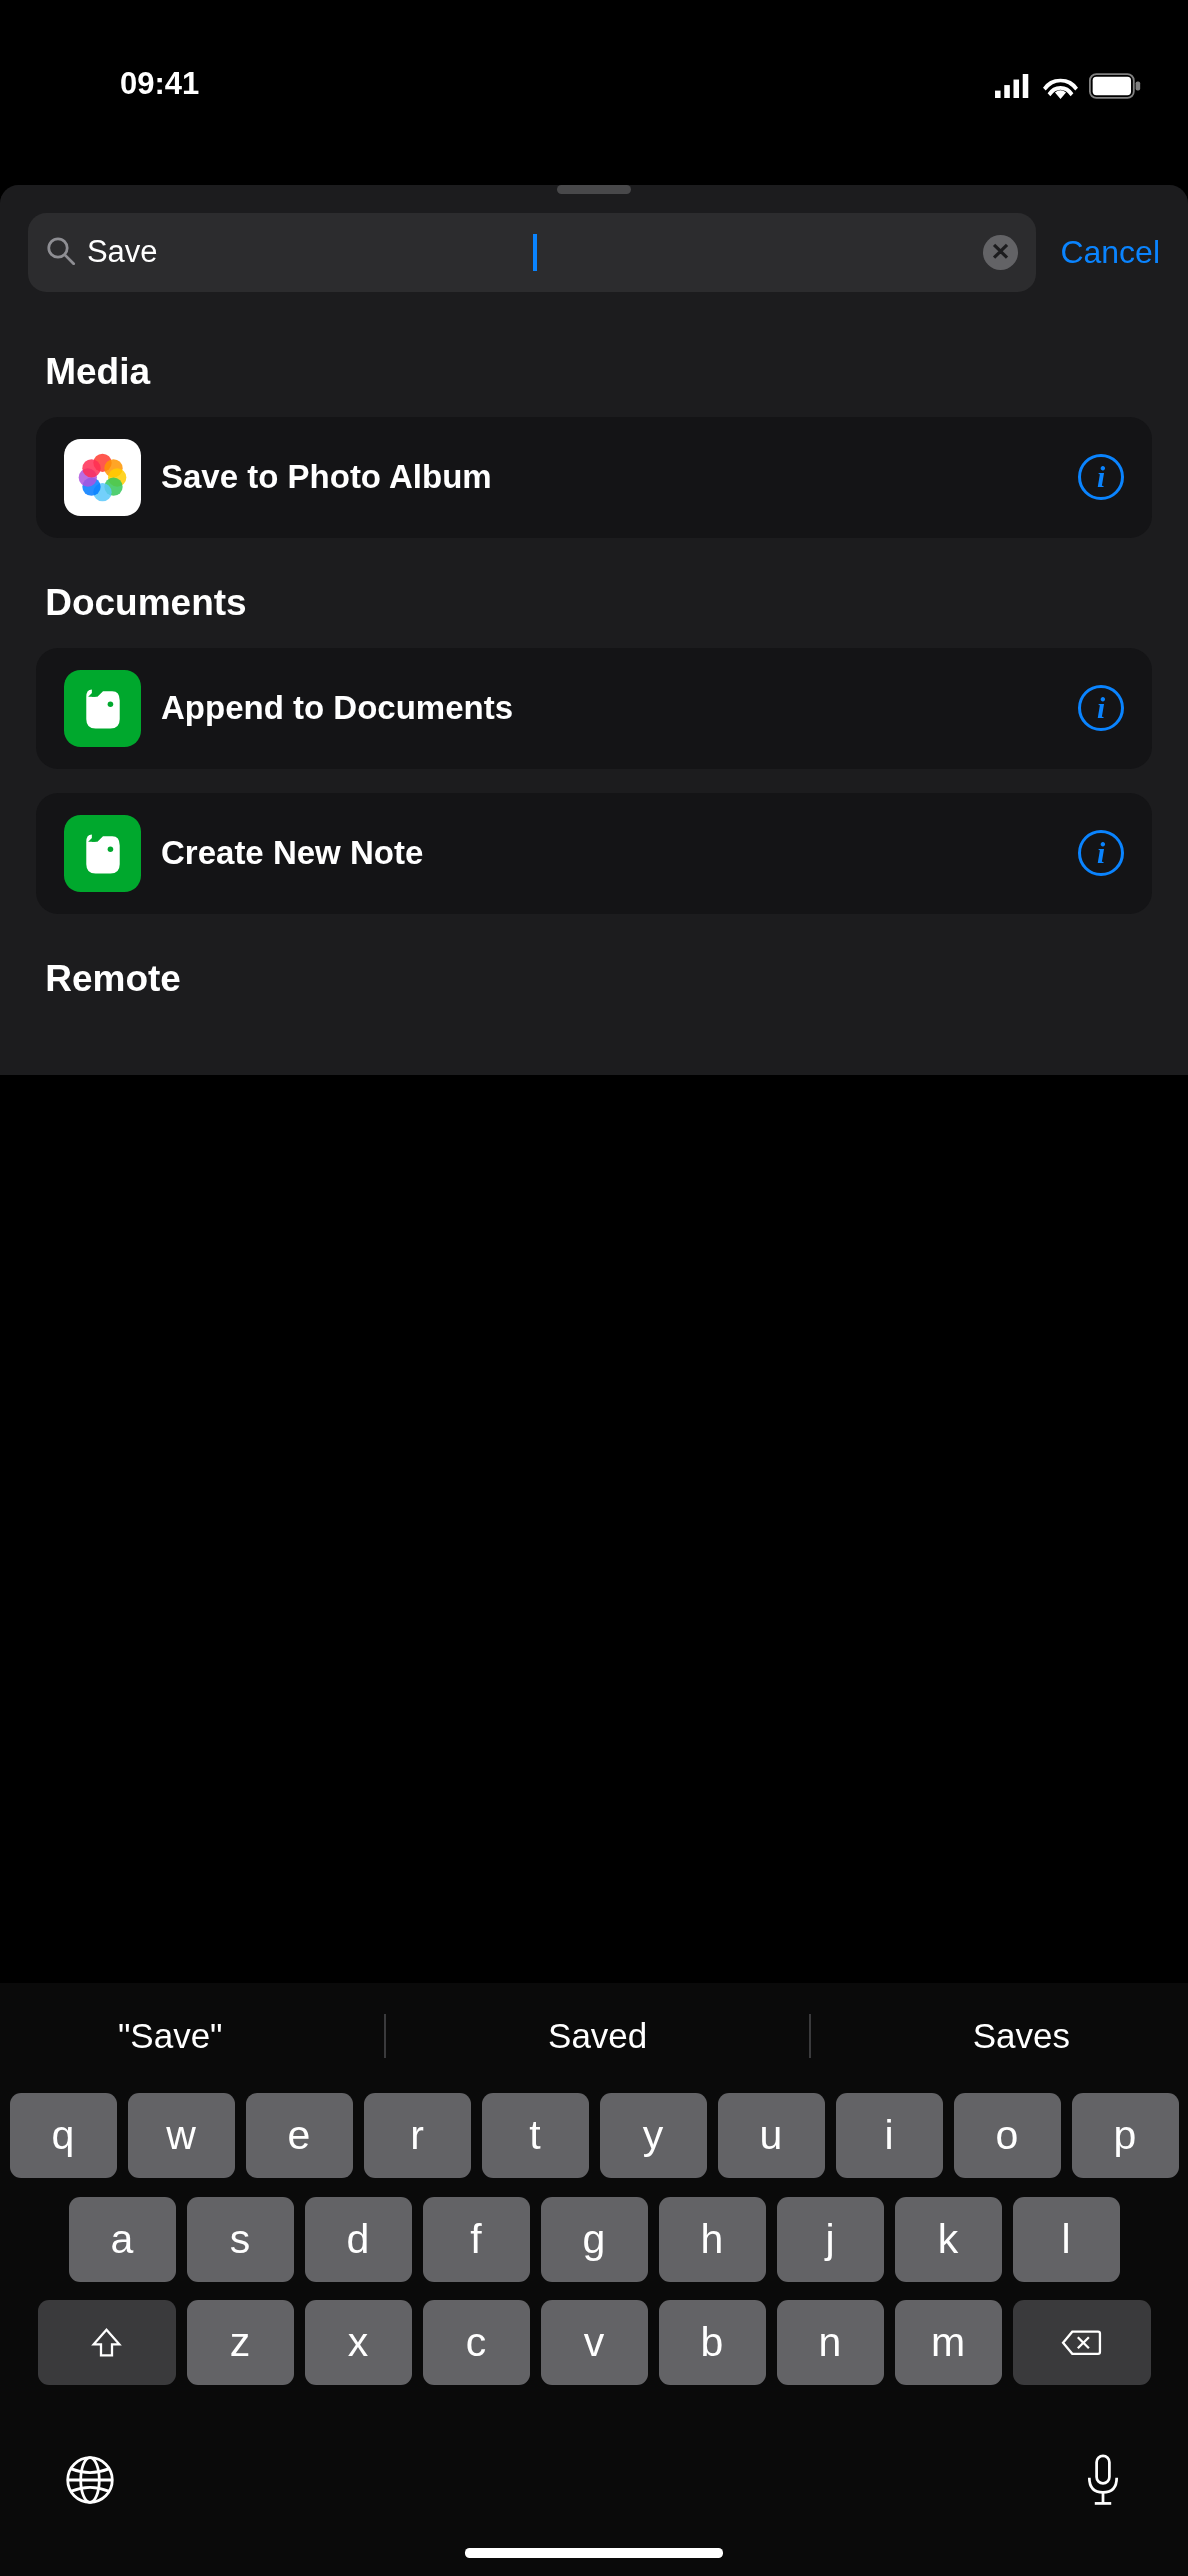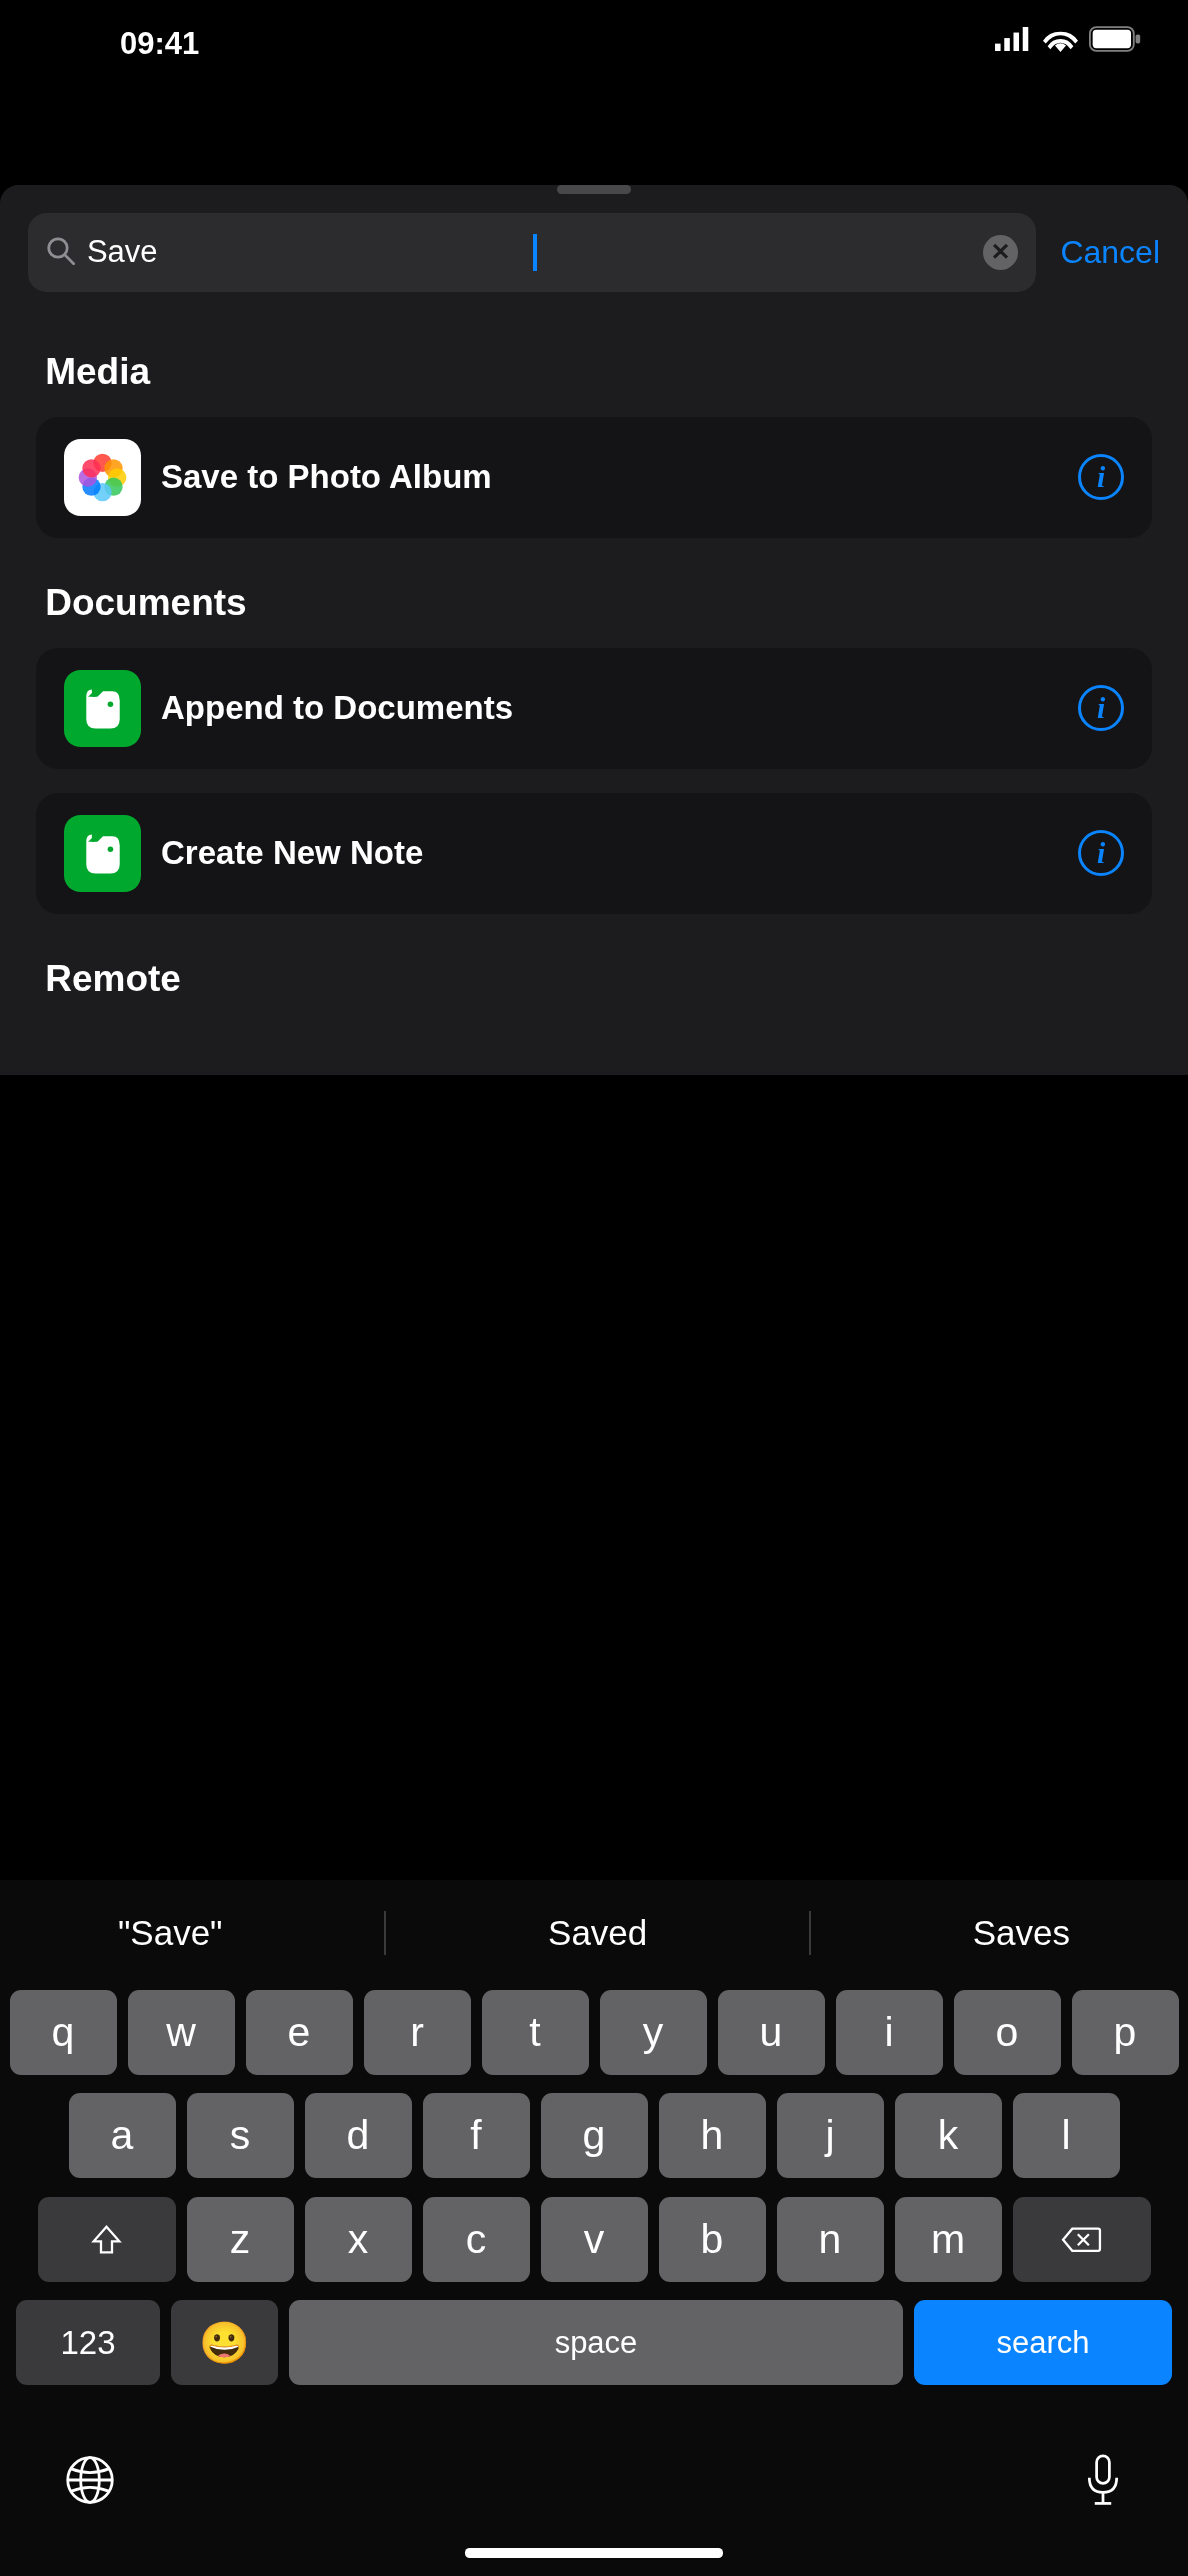--- a/index.html
+++ b/index.html
@@ -1,18 +1,18 @@
 <!DOCTYPE html>
 <html style="font-size:14.7px"><head>
 <meta charset="utf-8">
 <style>
 * { margin: 0; padding: 0; box-sizing: border-box; }
 html, body { width: 1188px; height: 2576px; background: #000; font-family: -apple-system, Helvetica, Arial, sans-serif; color: #fff; overflow: hidden; }
 
-.status-bar { display: flex; justify-content: space-between; align-items: flex-start; padding: 26px 46px 9.2px 46px; height: 111px; }
+.status-bar { display: flex; justify-content: space-between; align-items: flex-end; padding: 26px 46px 9.2px 46px; height: 111px; }
 .status-time { font-size: 31px; font-weight: 600; margin-left: 74px; }
 .status-icons { display: flex; gap: 11px; align-items: center; }
 
 .sheet { background: #1c1c1e; border-radius: 18.4px 18.4px 0 0; margin-top: 74px; }
 .grabber { width: 74px; height: 9.2px; background: #48484a; border-radius: 4.6px; margin: 13px auto; }
 .search-row { display: flex; align-items: center; padding: 5.5px 28px 28px 28px; gap: 24px; }
 .search-field { flex: 1; background: #2c2c2e; border-radius: 18.4px; display: flex; align-items: center; padding: 13px 18.4px; height: 79px; }
 .search-input { flex: 1; background: transparent; border: none; outline: none; color: #fff; font-size: 31px; font-weight: 400; }
 .search-caret { width: 3.7px; height: 37px; background: #0a84ff; display: inline-block; }
 .search-clear { width: 35px; height: 35px; background: #636366; border-radius: 50%; display: flex; align-items: center; justify-content: center; font-size: 24px; font-weight: bold; color: #1c1c1e; }
@@ -193,26 +193,20 @@
         <div class="key key-letter">n</div>
         <div class="key key-letter">m</div>
         <div class="key key-del">
           <svg width="41" height="29.5" viewBox="0 0 44 32">
             <path d="M12 4 L40 4 Q42 4 42 6 L42 26 Q42 28 40 28 L12 28 L2 16 Z" fill="none" stroke="#fff" stroke-width="2.5"></path>
             <line x1="18" y1="10" x2="30" y2="22" stroke="#fff" stroke-width="2.5"></line>
             <line x1="30" y1="10" x2="18" y2="22" stroke="#fff" stroke-width="2.5"></line>
           </svg>
         </div>
       </div>
-      <div class="kb-row">
-        <div class="key key-num">123</div>
-        <div class="key key-emoji">😀</div>
-        <div class="key key-space">space</div>
-        <div class="key key-search">search</div>
-      </div>
     </div>
   <div class="kb-bottom">
     <span>
       <svg width="52" height="52" viewBox="0 0 56 56">
           <circle cx="28" cy="28" r="24" fill="none" stroke="#fff" stroke-width="3"></circle>
           <ellipse cx="28" cy="28" rx="10" ry="24" fill="none" stroke="#fff" stroke-width="3"></ellipse>
           <line x1="4" y1="28" x2="52" y2="28" stroke="#fff" stroke-width="3"></line>
           <path d="M8 16 Q28 24 48 16 M8 40 Q28 32 48 40" fill="none" stroke="#fff" stroke-width="3"></path>
         </svg>
     </span>

